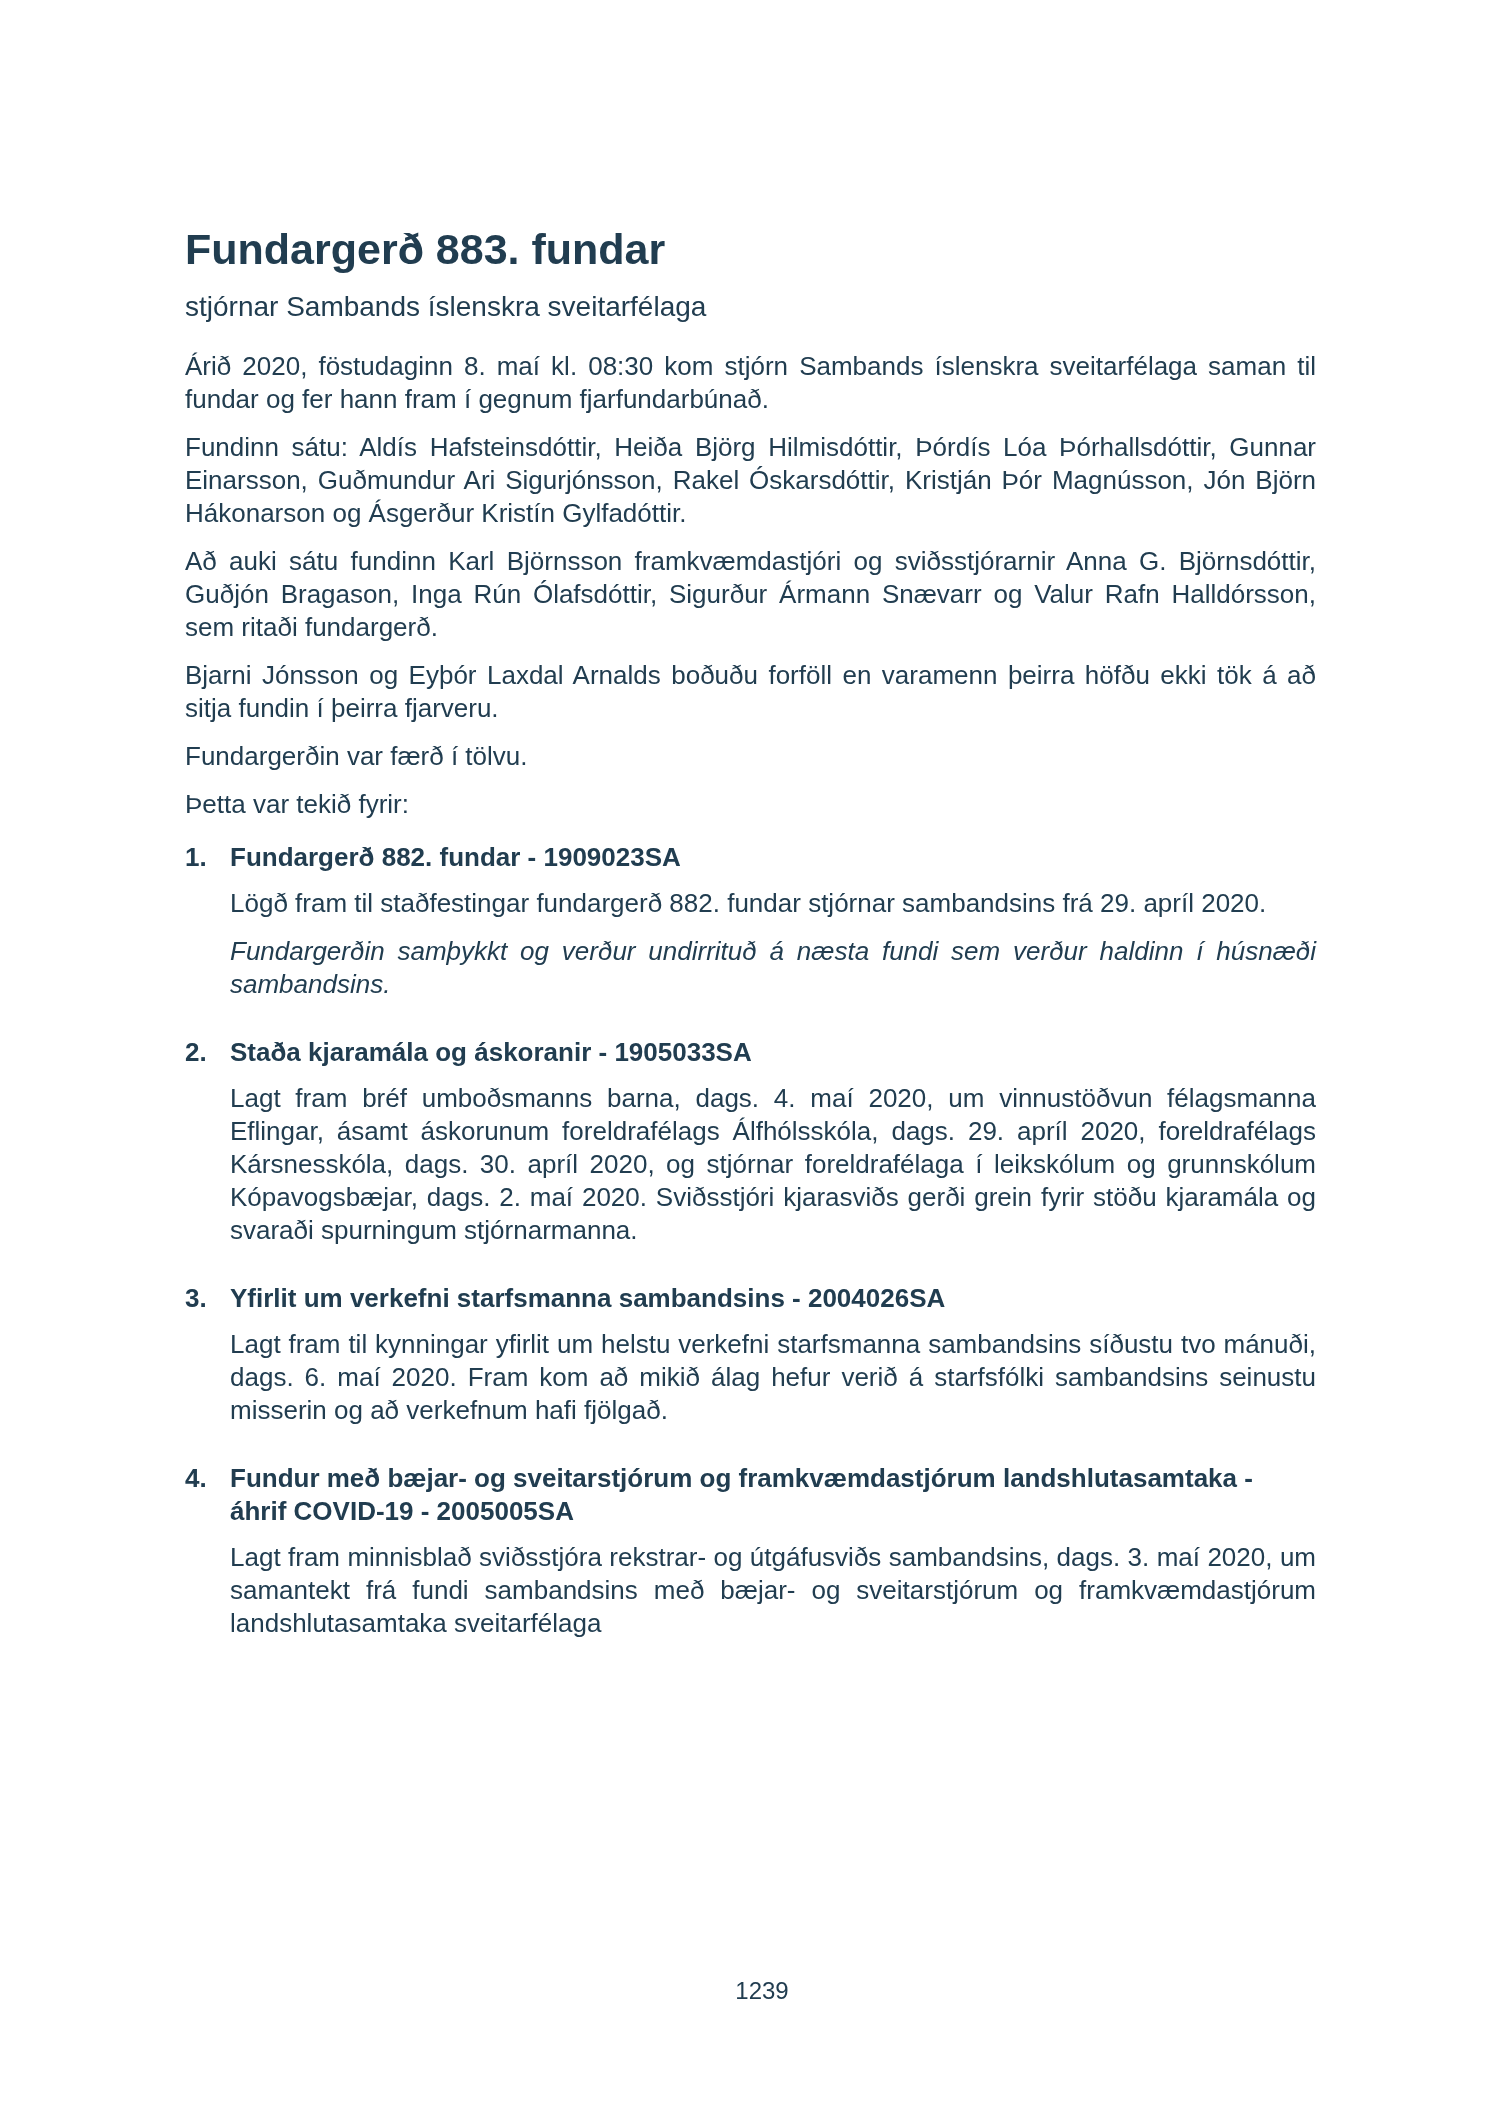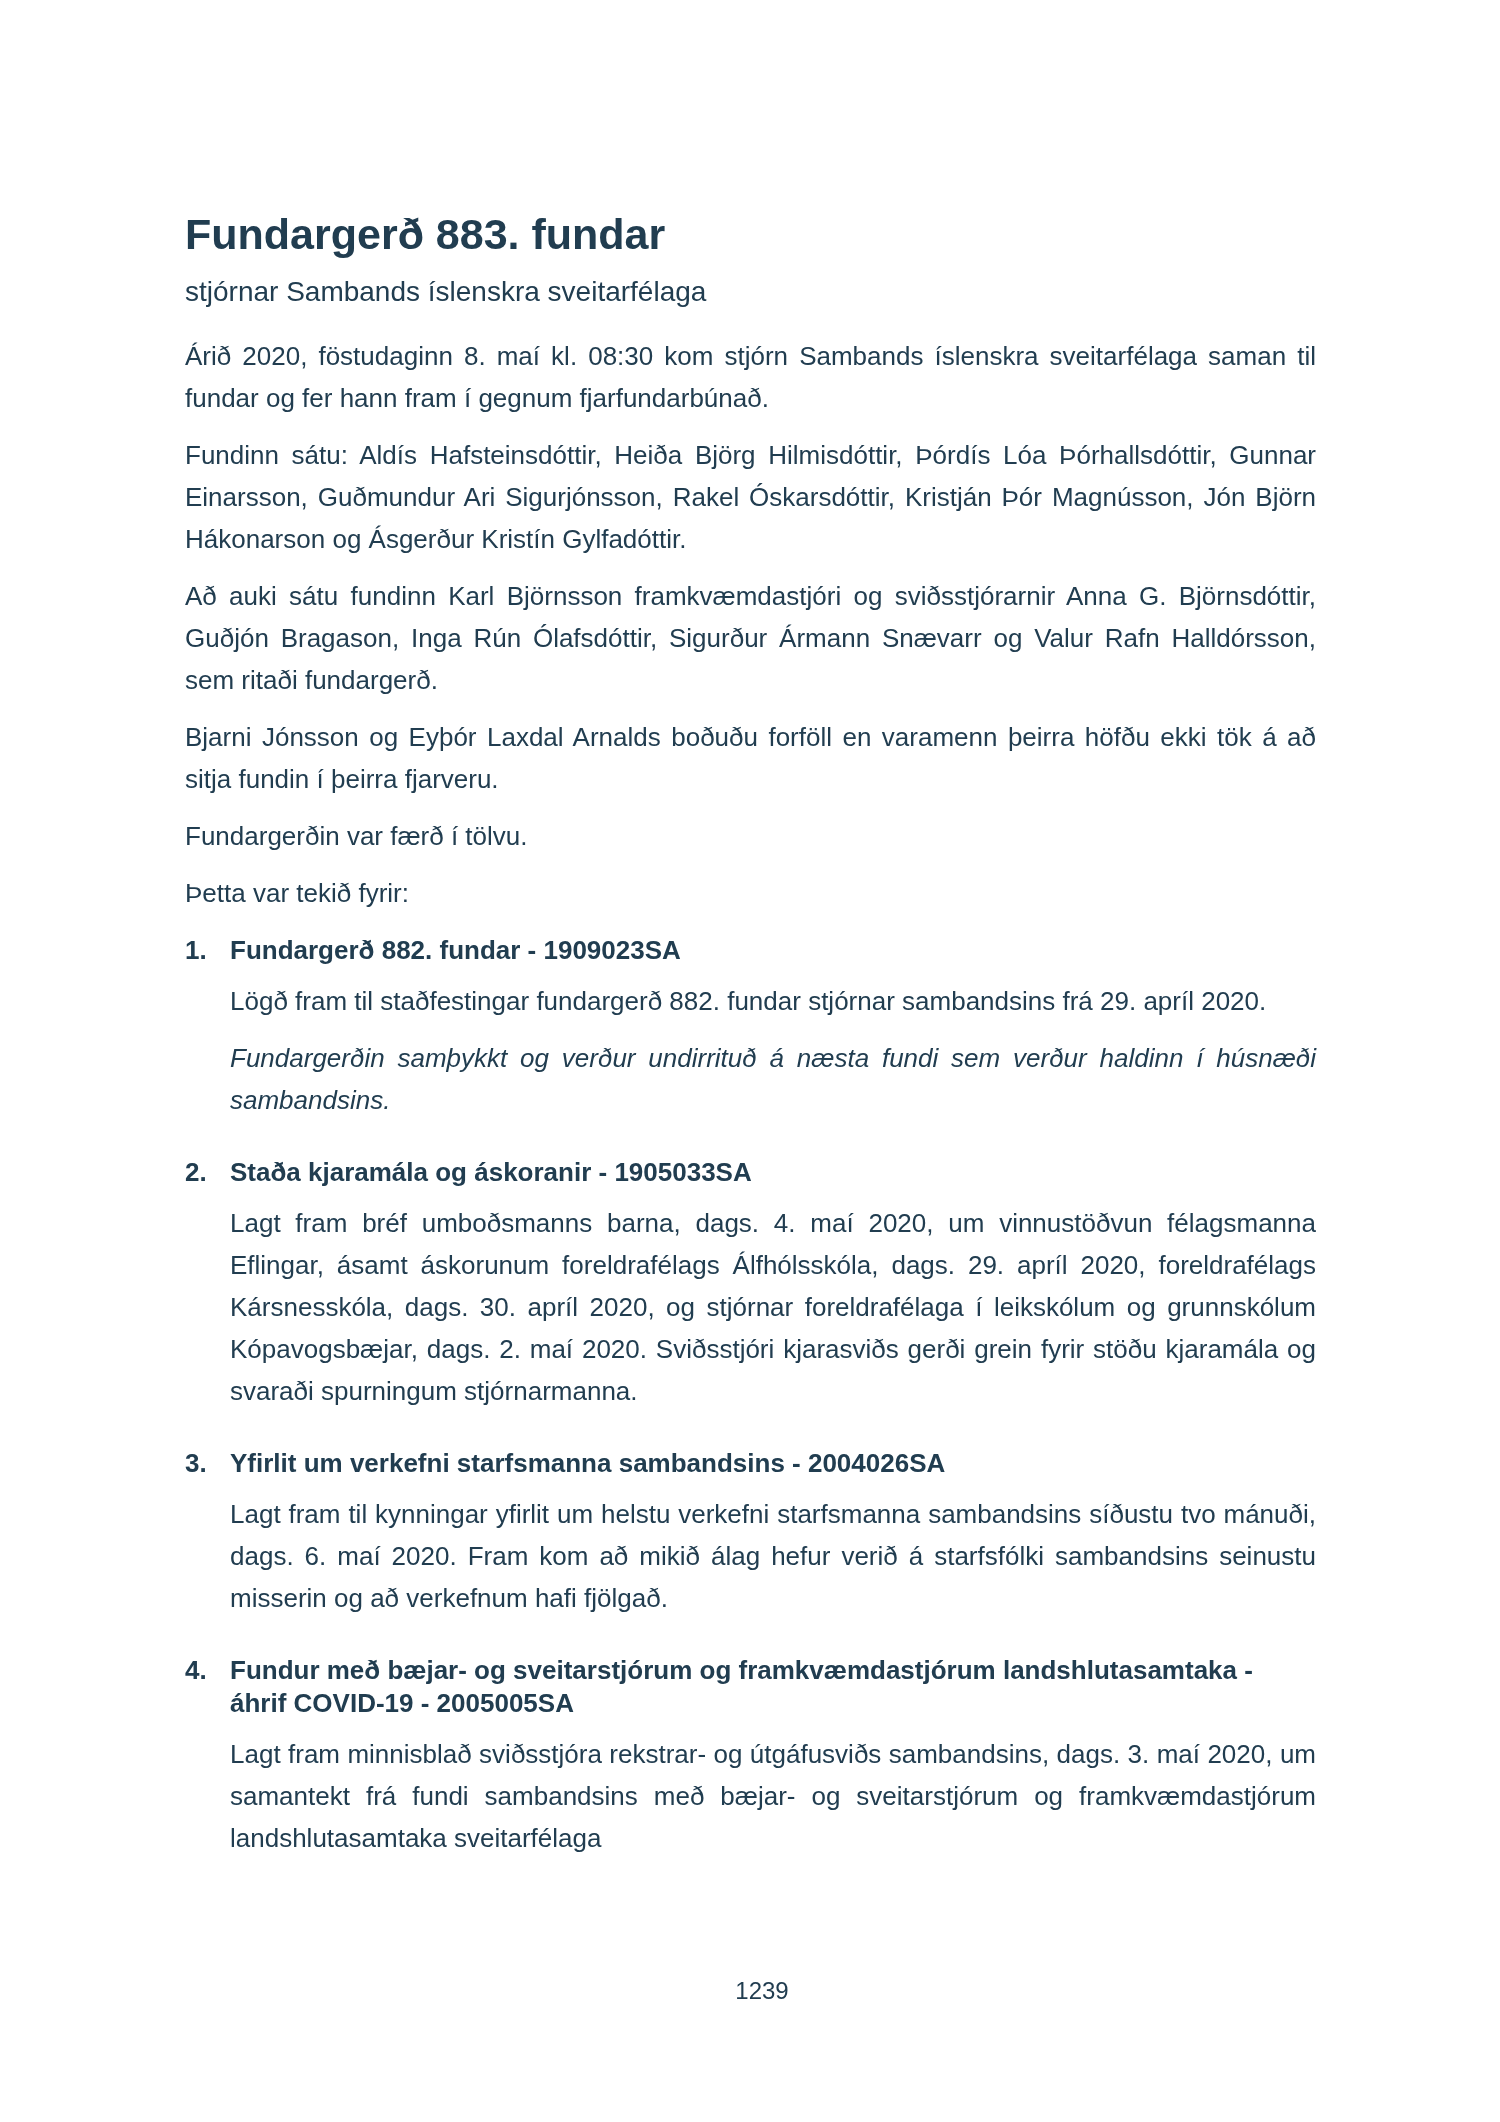--- a/index.html
+++ b/index.html
@@ -12,38 +12,38 @@
     width: 1500px;
     height: 2122px;
     background: #ffffff;
     font-family: "Liberation Sans", sans-serif;
     color: #213d50;
     overflow: hidden;
   }
   .content {
     position: absolute;
     left: 185px;
-    top: 210px;
+    top: 225px;
     width: 1131px;
   }
   h1.doc-title {
     font-size: 43px;
     line-height: 1.15;
     font-weight: bold;
     margin: 0 0 16px 0;
   }
   h2.doc-subtitle {
     font-size: 28px;
     line-height: 1.2;
     font-weight: normal;
     margin: 0 0 26px 0;
   }
   p.body {
     font-size: 26px;
-    line-height: 42px;
+    line-height: 33px;
     text-align: justify;
     margin: 0 0 15px 0;
   }
   p.no-justify {
     text-align: left;
   }
   .agenda-item {
     display: flex;
     margin-top: 20px;
   }

